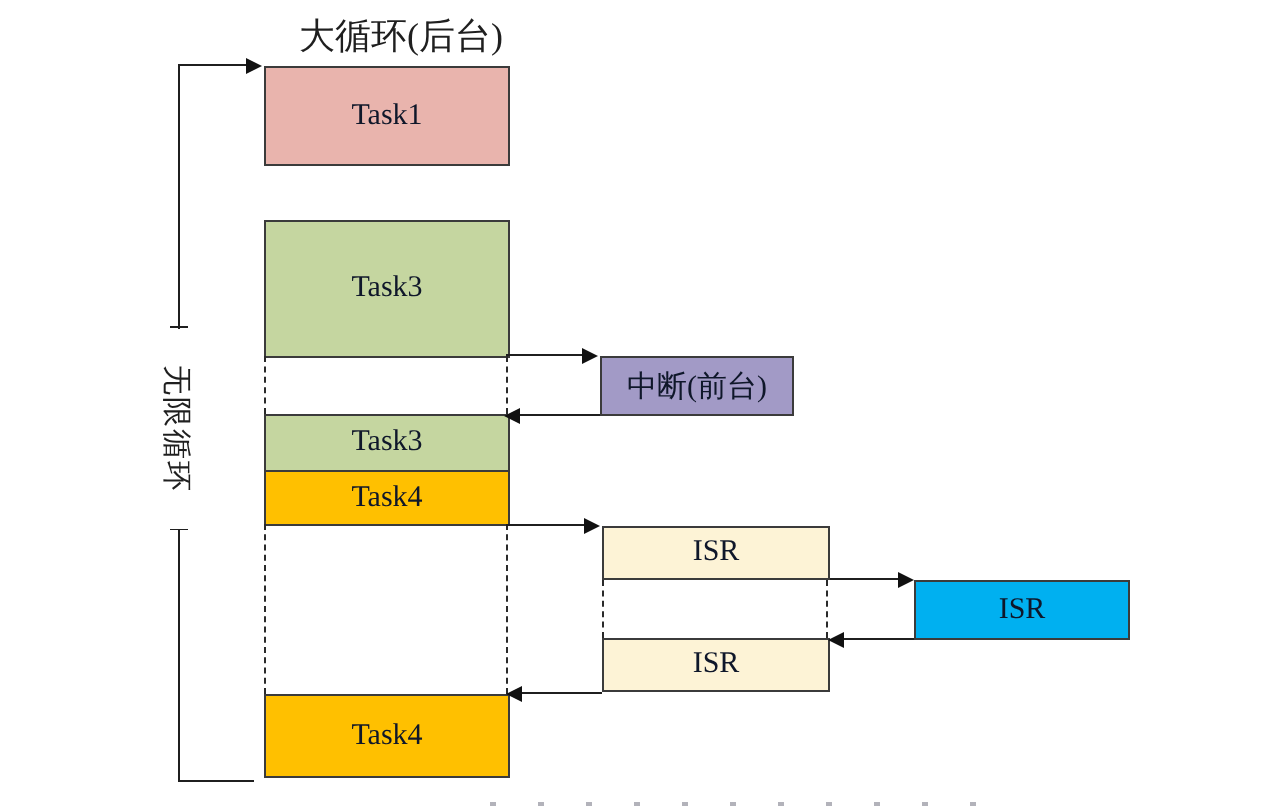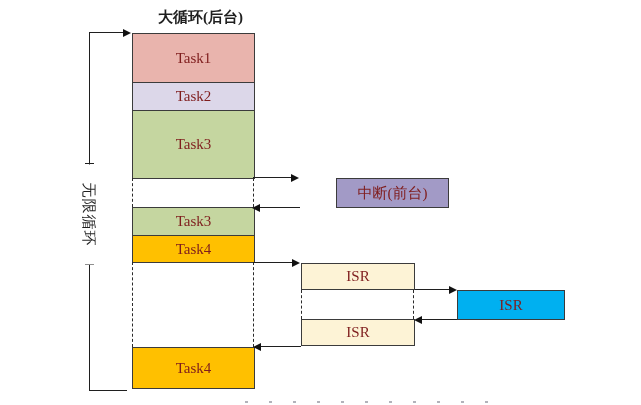--- a/index.html
+++ b/index.html
@@ -1,24 +1,24 @@
 <!DOCTYPE html>
 <html><head>
 <meta charset="utf-8">
 <style>
   html,body{margin:0;padding:0;background:#fff;}
   #canvas{
     position:relative;width:641px;height:405px;background:#fff;overflow:hidden;
     font-family:"Liberation Serif","DejaVu Serif",serif;color:#1f1f1f;
   }
-  .lbl{position:absolute;font-size:15px;line-height:1.2;white-space:nowrap;font-weight:bold;}
+  .lbl{position:absolute;font-size:18px;line-height:1.2;white-space:nowrap;}
   .block{
     position:absolute;border:1px solid #3b3b3b;box-sizing:border-box;
     display:flex;align-items:center;justify-content:center;
-    font-size:15px;color:#7f1d1d;
+    font-size:15px;color:#0f172a;
   }
   .hline{position:absolute;height:0;border-top:1px solid #1f1f1f;}
   .vline{position:absolute;width:0;border-left:1px solid #1f1f1f;}
   .dash-v{position:absolute;width:0;border-left:1px dashed #2a2a2a;}
   .arr{position:absolute;width:0;height:0;}
   .arr.right{border-top:4px solid transparent;border-bottom:4px solid transparent;border-left:8px solid #111;}
   .arr.left {border-top:4px solid transparent;border-bottom:4px solid transparent;border-right:8px solid #111;}
   .tick{position:absolute;width:9px;height:0;border-top:1px solid #1f1f1f;}
   #loop-label{
     position:absolute;left:39px;top:206px;width:100px;height:17px;
@@ -39,35 +39,34 @@
 
   <div class="vline" style="left:89px;top:32px;height:358px;"></div>
   <div class="hline" style="left:89px;top:32px;width:35px;"></div>
   <div class="arr right" style="left:123px;top:29px;"></div>
   <div class="hline" style="left:89px;top:390px;width:38px;"></div>
   <div class="tick" style="left:85px;top:163px;"></div>
   <div class="tick" style="left:85px;top:264px;"></div>
   <div id="loop-label">无限循环</div>
 
   <div class="block" style="left: 132px; top: 33px; width: 123px; height: 50px; background: rgb(233, 180, 173);">Task1</div>
-  <div class="block" style="left: 132px; top: 82px; width: 123px; height: 29px; background: rgb(220, 215, 233);">Task2</div>
   <div class="block" style="left: 132px; top: 110px; width: 123px; height: 69px; background: rgb(197, 214, 160);">Task3</div>
 
   <div class="dash-v" style="left:132px;top:178px;height:29px;"></div>
   <div class="dash-v" style="left:253px;top:178px;height:29px;"></div>
 
   <div class="block" style="left: 132px; top: 207px; width: 123px; height: 29px; background: rgb(197, 214, 160);">Task3</div>
   <div class="block" style="left: 132px; top: 235px; width: 123px; height: 28px; background: rgb(255, 192, 0);">Task4</div>
 
   <div class="dash-v" style="left:132px;top:262px;height:85px;"></div>
   <div class="dash-v" style="left:253px;top:262px;height:85px;"></div>
 
   <div class="block" style="left: 132px; top: 347px; width: 123px; height: 42px; background: rgb(255, 192, 0);">Task4</div>
 
-  <div class="block" style="left: 300px; top: 178px; width: 113px; height: 30px; background: rgb(162, 154, 198); margin-left: 36px;">中断(前台)</div>
+  <div class="block" style="left: 300px; top: 178px; width: 97px; height: 30px; background: rgb(162, 154, 198);">中断(前台)</div>
 
   <div class="hline" style="left:253px;top:177px;width:38px;"></div>
   <div class="arr right" style="left:291px;top:174px;"></div>
 
   <div class="hline" style="left:260px;top:207px;width:40px;"></div>
   <div class="arr left" style="left:252px;top:204px;"></div>
 
   <div class="block" style="left: 301px; top: 263px; width: 114px; height: 27px; background: rgb(253, 243, 214);">ISR</div>
   <div class="dash-v" style="left:301px;top:290px;height:29px;"></div>
   <div class="dash-v" style="left:413px;top:290px;height:29px;"></div>

